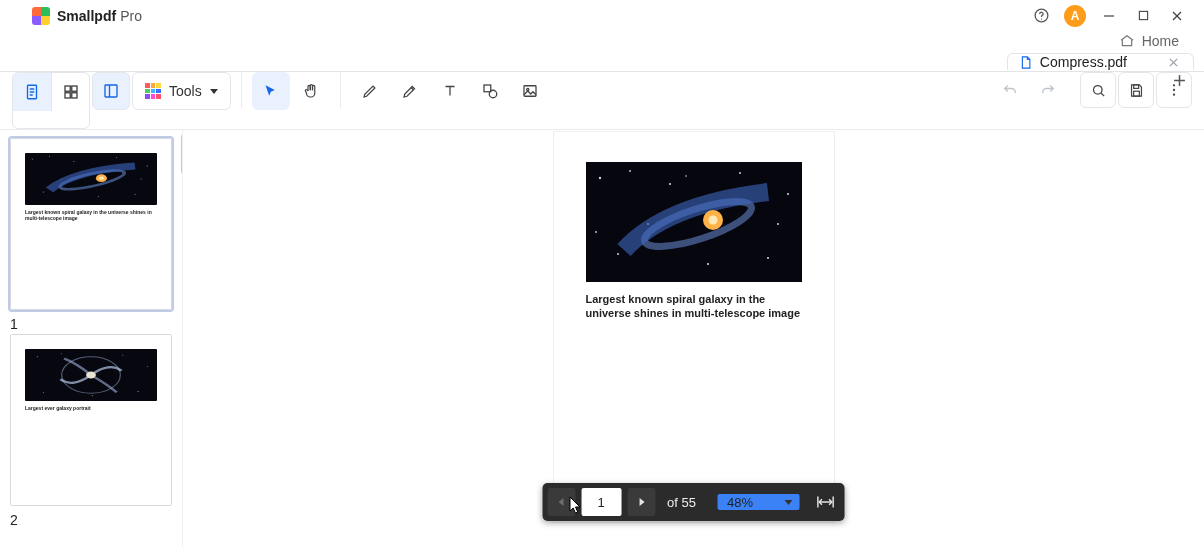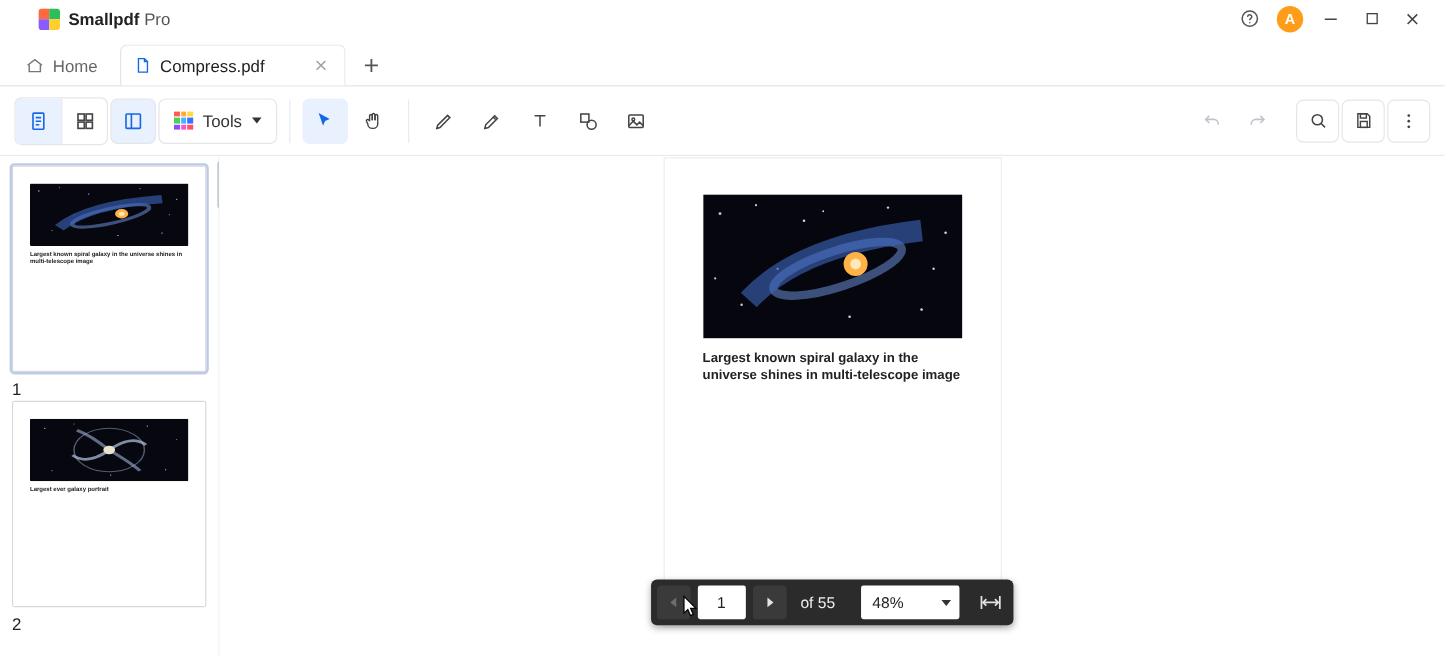--- a/index.html
+++ b/index.html
@@ -13,30 +13,30 @@
   .logo > div:nth-child(2){background:#2fbc5a;}
   .logo > div:nth-child(3){background:#8a5cff;}
   .logo > div:nth-child(4){background:#ffcf2b;}
   .appname { font-weight:600; font-size:14px; }
   .appname .pro { font-weight:400; color:#555; margin-left:4px; }
   .titlebar .spacer { flex:1; }
   .titlebtn { width:34px; height:24px; display:flex; align-items:center; justify-content:center; color:#444; border-radius:3px; }
   .avatar { width:22px; height:22px; border-radius:50%; background:#ff9d1b; color:#fff; display:flex; align-items:center; justify-content:center; font-size:12px; font-weight:700; margin:0 6px; }
 
   
-  .tabbar { height:40px; display:flex; align-items:flex-end; padding:0 10px; border-bottom:1px solid #e2e4e8; gap:4px; }
+  .tabbar { height:40px; display:flex; align-items:flex-end; padding:0 10px; border-bottom:1px solid #e2e4e8; gap:4px;flex-direction:column; }
   .tab { height:34px; display:flex; align-items:center; padding:0 14px 0 10px; border:1px solid transparent; border-bottom:none; border-top-left-radius:6px; border-top-right-radius:6px; color:#555; gap:7px; position:relative; }
   .tab.home { color:#666; }
   .tab.active { background:#fff; border-color:#e2e4e8; color:#1467e6; font-weight:500; }
   .tab.active .tabclose { color:#9aa1ac; }
   .tabclose { margin-left:34px; font-size:15px; color:#aaa; }
   .addtab { width:30px; height:30px; display:flex; align-items:center; justify-content:center; color:#666; margin-left:3px; margin-bottom:2px; }
 
   
-  .toolbar { height:58px; display:flex; align-items:center; padding:0 12px; border-bottom:1px solid #e9ebef; gap:2px; }
+  .toolbar { height:58px; display:flex; padding:0 12px; border-bottom:1px solid #e9ebef; gap:2px; }
   .btngroup { display:flex; border:1px solid #e4e6ea; border-radius:6px; overflow:hidden; }
   .btn { width:38px; height:38px; display:flex; align-items:center; justify-content:center; color:#333; }
   .btngroup .btn + .btn { border-left:1px solid #e4e6ea; }
   .btn.active, .btn.selected { background:#e9f1ff; color:#1467e6; }
   .btn.plain { border:1px solid #e4e6ea; border-radius:6px; }
   .toolsbtn { height:38px; display:flex; align-items:center; padding:0 12px; border:1px solid #e4e6ea; border-radius:6px; gap:8px; font-weight:500; color:#333; }
   .toolgrid { width:16px; height:16px; display:grid; grid-template-columns:repeat(3,1fr); grid-template-rows:repeat(3,1fr); gap:1px; }
   .toolgrid span:nth-child(1){background:#ff5a5a;} .toolgrid span:nth-child(2){background:#ffa83d;} .toolgrid span:nth-child(3){background:#ffd93d;}
   .toolgrid span:nth-child(4){background:#4ecf5a;} .toolgrid span:nth-child(5){background:#3db8ff;} .toolgrid span:nth-child(6){background:#3d6eff;}
   .toolgrid span:nth-child(7){background:#8a4eff;} .toolgrid span:nth-child(8){background:#ff4ecf;} .toolgrid span:nth-child(9){background:#ff4e6e;}
@@ -60,21 +60,21 @@
   .docpage { position:absolute; left:50%; transform:translateX(-50%); top:2px; width:280px; height:390px; background:#fff; box-shadow:0 0 0 1px #eceef1; padding:30px 32px; }
   .docpage .heroimg { width:216px; height:120px; }
   .doccap { font-size:11px; font-weight:700; line-height:14px; margin-top:10px; color:#222; }
 
   
   .pager { position:absolute; left:50%; transform:translateX(-50%); bottom:26px; height:38px; background:#2b2b2b; border-radius:5px; display:flex; align-items:center; padding:5px; color:#ddd; font-size:13px; gap:6px; box-shadow:0 2px 6px rgba(0,0,0,0.35); }
   .pbtn { width:28px; height:28px; display:flex; align-items:center; justify-content:center; background:#3a3a3a; border-radius:3px; color:#ccc; }
   .pbtn.disabled { color:#6d6d6d; }
   .pagenum { width:40px; height:28px; background:#fff; color:#222; display:flex; align-items:center; justify-content:center; border-radius:2px; font-weight:500; }
   .pagetotal { padding:0 6px; color:#eee; }
-  .zoom { width:82px; height:28px; background:#ffffff; color:#222; display:flex; align-items:center; justify-content:space-between; padding:0 7px 0 9px; border-radius:2px; margin-left:10px; }
+  .zoom { width:82px; height:16px; background:#3b82f6; color:#222; display:flex; align-items:center; justify-content:space-between; padding:0 7px 0 9px; border-radius:2px; margin-left:10px; }
   .zoom .caret { border-top-color:#333; }
   .fitbtn { width:28px; height:28px; display:flex; align-items:center; justify-content:center; color:#eee; margin-left:6px; }
 
   .cursor { position:absolute; left:386px; top:366px; width:14px; height:20px; pointer-events:none; }
 
   svg { display:block; }
 </style>
 </head>
 <body>
 

